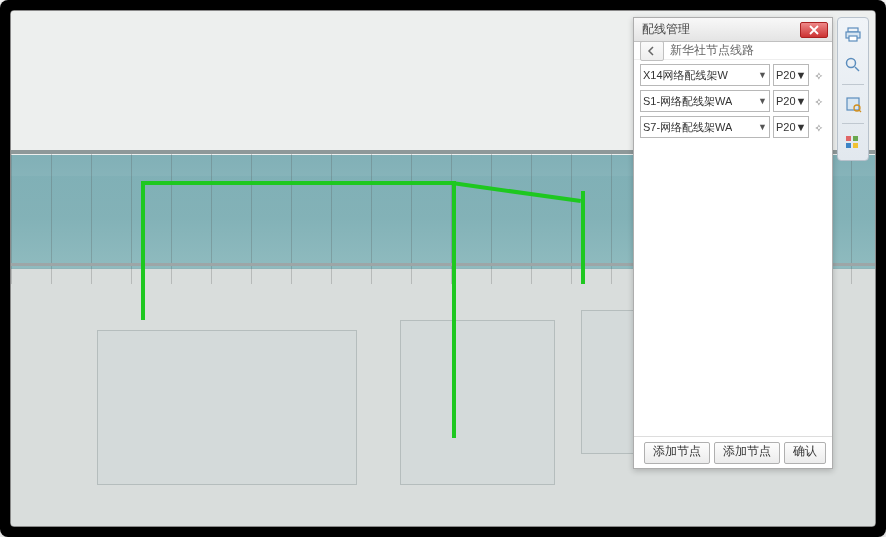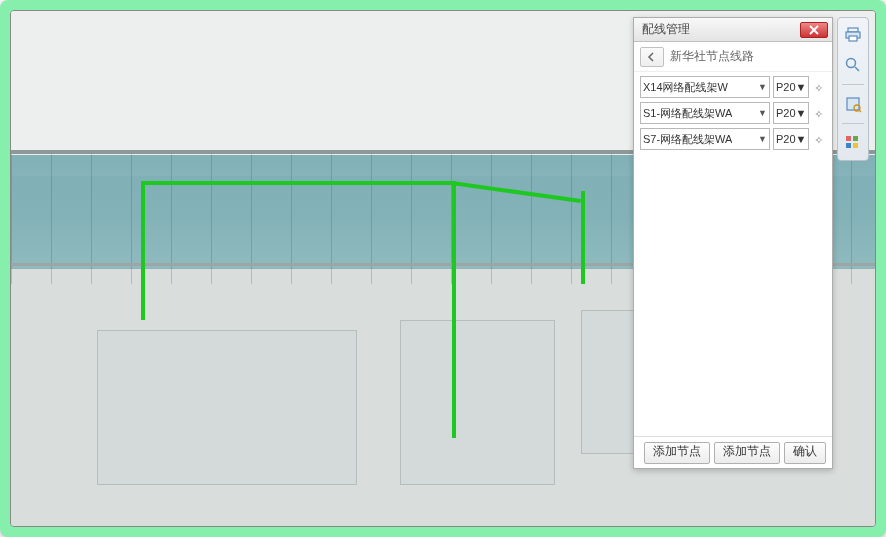--- a/index.html
+++ b/index.html
@@ -1,37 +1,37 @@
 <!DOCTYPE html>
 <html><head>
 <meta charset="utf-8">
 <style>
 * { box-sizing: border-box; margin: 0; padding: 0; }
 body { font-family: "Microsoft YaHei", Arial, sans-serif; font-size: 12px; background: #fff; }
-.app-frame { width: 886px; height: 537px; position: relative; background: #86efac; border-radius: 8px; box-shadow: 0 2px 10px rgba(0,0,0,0.3); overflow: hidden; padding: 10px; }
+.app-frame { width: 886px; height: 537px; position: relative; background: #000000; border-radius: 8px; box-shadow: 0 2px 10px rgba(0,0,0,0.3); overflow: hidden; padding: 10px; }
 .viewport { position: absolute; top: 10px; left: 10px; right: 10px; bottom: 10px; border: 1px solid #888; border-radius: 4px; overflow: hidden; background: linear-gradient(to bottom, #f0f0f0 0%, #eaeceb 30%, #c5d8d8 32%, #8fb5b8 40%, #8fb5b8 50%, #e0e5e5 52%, #d8dcdc 100%); }
 .scene-3d { position: absolute; inset: 0; }
 .scene-sky { position: absolute; top: 0; left: 0; right: 0; height: 32%; background: #edefee; }
 .scene-water { position: absolute; top: 28%; left: 0; right: 0; height: 22%; background: linear-gradient(to bottom, #6ea5ad 0%, #7fb0b6 50%, #8fbcc0 100%); opacity: 0.85; }
 .scene-floor { position: absolute; top: 50%; left: 0; right: 0; bottom: 0; background: #d9dddc; }
 .scene-grid { position: absolute; top: 27%; left: 0; right: 0; height: 26%; background-image: repeating-linear-gradient(to right, rgba(80,80,80,0.25) 0, rgba(80,80,80,0.25) 1px, transparent 1px, transparent 40px); }
 .scene-rail1 { position: absolute; top: 27%; left: 0; right: 0; height: 4px; background: #8e9899; }
 .scene-rail2 { position: absolute; top: 49%; left: 0; right: 0; height: 3px; background: #9da6a7; }
 .green-line { position: absolute; border: 2px solid #1ec820; }
 .gl-h1 { top: 33%; left: 15%; width: 36%; height: 0; }
 .gl-v1 { top: 33%; left: 51%; width: 0; height: 50%; border-width: 0 2px 0 2px; }
 .gl-h2 { top: 33%; left: 51%; width: 15%; height: 0; transform: rotate(8deg); transform-origin: left center; }
 .gl-v2 { top: 33%; left: 15%; width: 0; height: 27%; border-width: 0 2px 0 2px; }
 .gl-v3 { top: 35%; left: 66%; width: 0; height: 18%; border-width: 0 2px 0 2px; }
 .panel { position: absolute; top: 6px; right: 42px; width: 200px; height: 452px; background: #fff; border: 1px solid #adadad; box-shadow: 0 2px 6px rgba(0,0,0,0.2); display: flex; flex-direction: column; }
 .panel-header { height: 24px; background: linear-gradient(to bottom, #f8f8f8, #e4e4e4); border-bottom: 1px solid #c0c0c0; display: flex; align-items: center; justify-content: space-between; padding: 0 4px 0 8px; }
 .panel-title { color: #444; font-size: 12px; }
 .close-btn { width: 28px; height: 16px; background: linear-gradient(to bottom, #e88, #c33); border: 1px solid #a22; border-radius: 2px; display: flex; align-items: center; justify-content: center; cursor: pointer; }
 .close-btn svg { width: 10px; height: 10px; }
-.breadcrumb-row { height: 30px; display: flex; align-items: center; padding: 0 6px; gap: 6px; border-bottom: 1px solid #eee; }
+.breadcrumb-row { height: 18px; display: flex; align-items: center; padding: 0 6px; gap: 6px; border-bottom: 1px solid #eee; }
 .back-btn { width: 24px; height: 20px; border: 1px solid #c0c0c0; border-radius: 2px; background: linear-gradient(to bottom,#fafafa,#eee); display: flex; align-items: center; justify-content: center; cursor: pointer; }
 .back-btn svg { width: 10px; height: 10px; }
 .breadcrumb-text { color: #666; font-size: 12px; }
 .panel-body { flex: 1; padding: 4px 6px; display: flex; flex-direction: column; gap: 4px; overflow: hidden; }
 .node-row { display: flex; align-items: center; gap: 3px; }
 .node-select { flex: 1; height: 22px; border: 1px solid #b8b8b8; background: #fff; font-size: 11px; padding: 0 2px; color: #333; display: flex; align-items: center; justify-content: space-between; cursor: pointer; overflow: hidden; }
 .node-select .sel-text { white-space: nowrap; overflow: hidden; text-overflow: ellipsis; }
 .node-select .caret { font-size: 9px; color: #555; margin-left: 2px; }
 .port-select { width: 36px; height: 22px; border: 1px solid #b8b8b8; background: #fff; font-size: 11px; padding: 0 2px; color: #333; display: flex; align-items: center; justify-content: space-between; cursor: pointer; }
 .link-icon { width: 14px; height: 14px; display: flex; align-items: center; justify-content: center; color: #888; font-size: 11px; }

